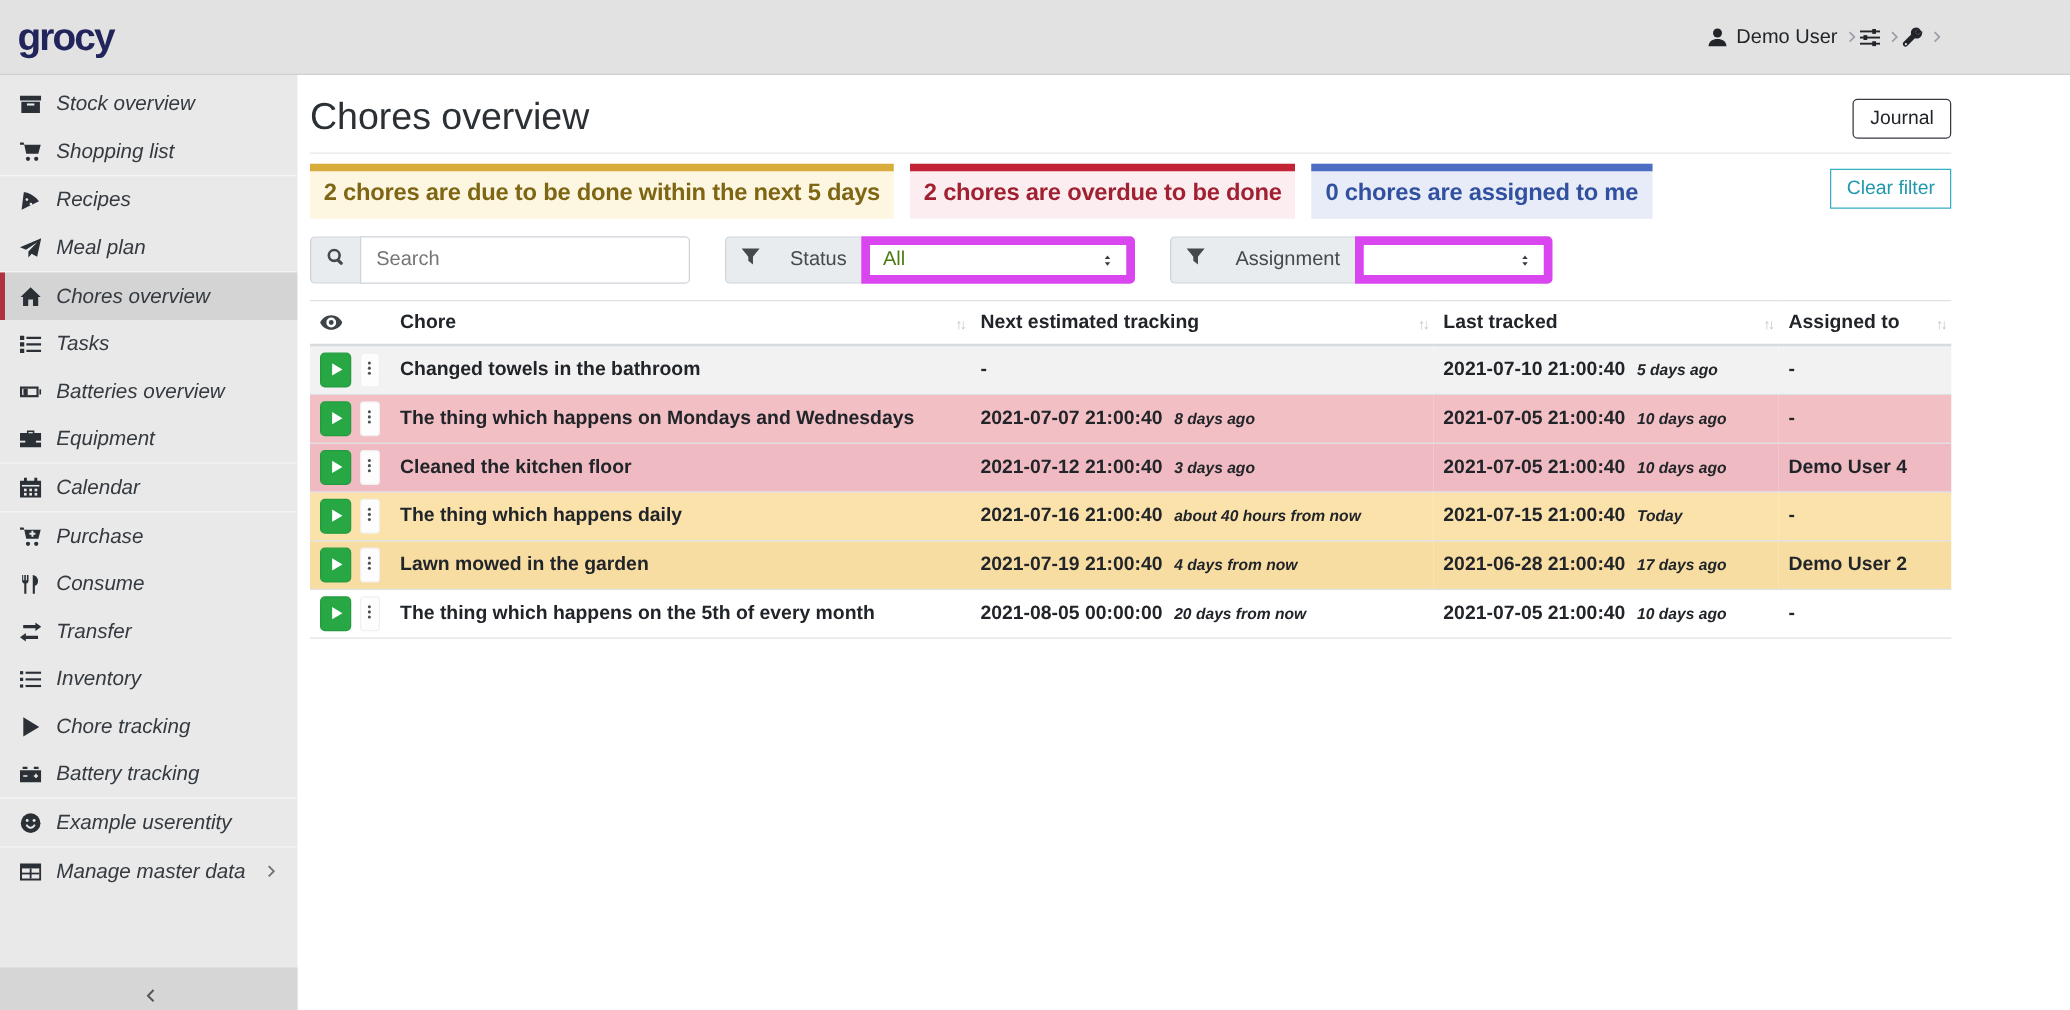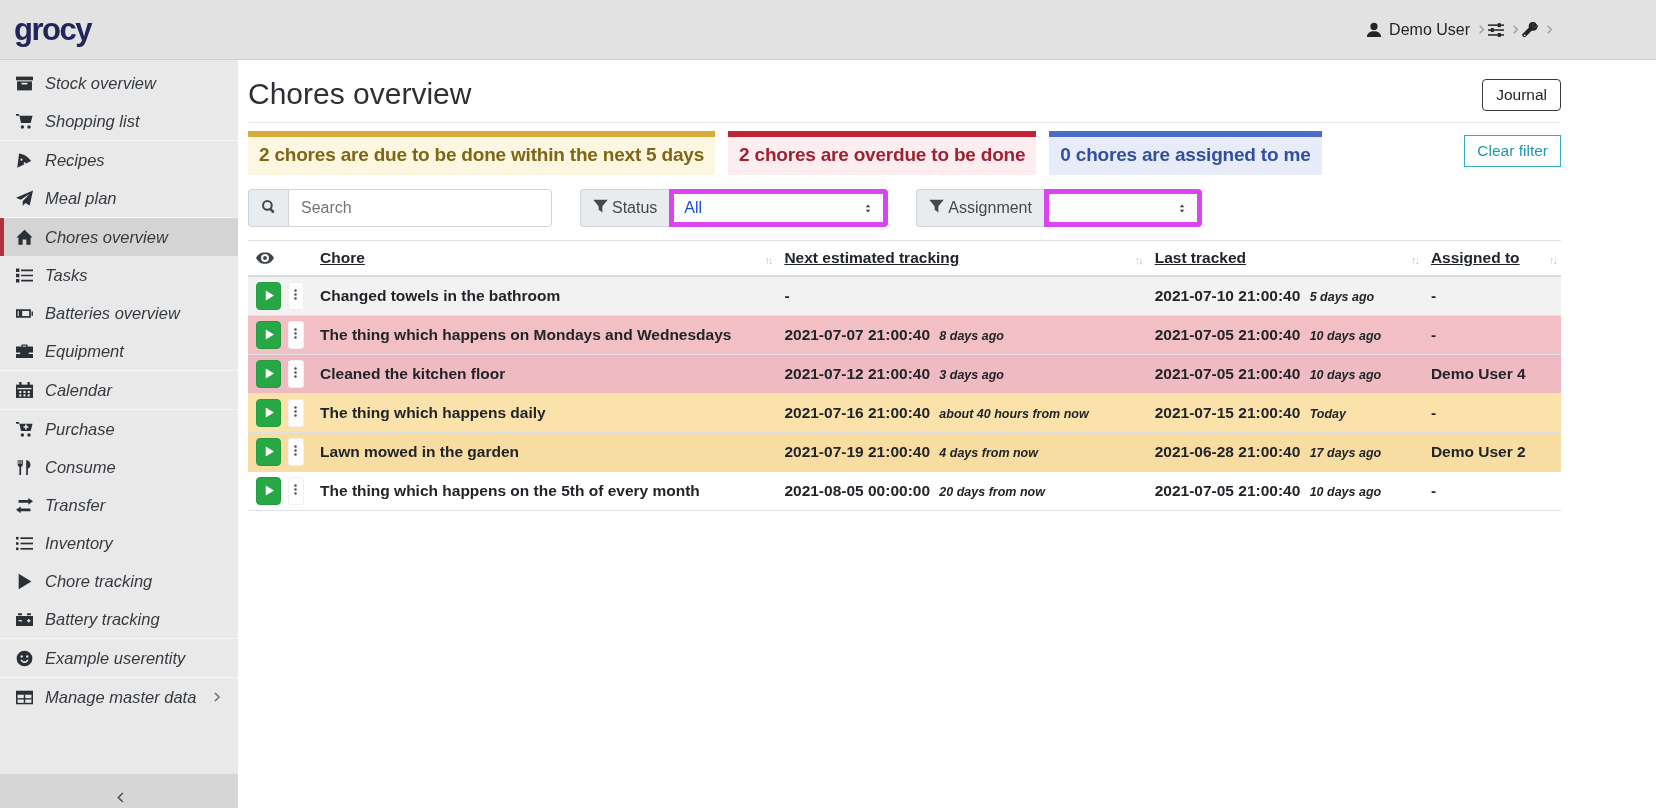--- a/index.html
+++ b/index.html
@@ -42,39 +42,39 @@
   .chip { border-top:6px solid; padding:7px 11px 9px; font-size:19px; font-weight:bold; letter-spacing:-.2px; }
   .chip.due-soon { border-color:#d8ac3a; background:#fdf6e0; color:#7e6614; }
   .chip.overdue  { border-color:#c22335; background:#fceef0; color:#a12132; }
   .chip.assigned { border-color:#4d6cc3; background:#e7ecf8; color:#31509f; }
   .clear-filter-btn { margin-left:auto; margin-top:4px; padding:6px 12px; background:#fff;
                       border:1px solid #35afc4; border-radius:0; color:#2098ad; font-size:15.5px;
                       cursor:pointer; font-family:inherit; }
 
   .filters-row { display:flex; gap:28px; margin-top:14px; }
   .input-group { display:flex; height:38px; }
-  .ig-prepend { display:flex; align-items:center; gap:4px; background:#e9ecef; border:1px solid #ced4da;
+  .ig-prepend { display:flex; align-items:center; gap:24px; background:#e9ecef; border:1px solid #ced4da;
                 border-right:none; border-radius:4px 0 0 4px; padding:0 12px; color:#45494e; font-size:16px; }
   .ig-prepend svg { width:15px; height:15px; }
   .ig-input { border:1px solid #ced4da; border-radius:0 4px 4px 0; padding:0 12px; font-size:16px;
               color:#495057; width:264px; font-family:inherit; outline:none; background:#fff; }
   .ig-input::placeholder { color:#757575; }
   .ig-select { display:flex; align-items:center; justify-content:space-between; background:#fff;
-               border:5px solid #d946ef; border-radius:0 4px 4px 0; padding:0 10px; font-size:16px;
-               color:#1d4ed8; cursor:pointer; }
+               border:7px solid #d946ef; border-radius:0 4px 4px 0; padding:0 10px; font-size:16px;
+               color:#4d7c0f; cursor:pointer; }
   .ig-select .caret { display:flex; color:#343a40; } .ig-select .caret svg { width:10px; height:15px; }
   .w-status { width:219px; } .w-assign { width:158px; }
 
   
   table { width:100%; border-collapse:collapse; table-layout:fixed; margin-top:13px;
           font-size:15.5px; color:#212529; border-bottom:1px solid #dee2e6; }
   col.c-actions { width:64px; } col.c-chore { width:464px; } col.c-next { width:370px; }
   col.c-last { width:276px; } col.c-assigned { width:138px; }
   thead th { text-align:left; font-weight:bold; padding:8px 8px; border-top:1px solid #dee2e6;
-             border-bottom:2px solid #d8dbde; position:relative;text-decoration:underline; }
+             border-bottom:2px solid #d8dbde; position:relative; }
   th .sort { position:absolute; right:5px; top:13px; color:#c2c2c2; font-size:11px; letter-spacing:-2px;
              font-weight:normal; cursor:pointer; }
   th .eye { display:flex; color:#3f4449; } th .eye svg { width:18px; height:18px; }
   tbody td { padding:5px 8px; border-top:1px solid #dee2e6; height:39px; vertical-align:middle;font-weight:bold; }
   tbody tr:nth-child(odd) { background:#f2f2f2; }
   tbody tr.overdue { background:#f2bfc5; } tbody tr.overdue:nth-child(odd) { background:#efbac1; }
   tbody tr.due-soon { background:#fbe2ab; } tbody tr.due-soon:nth-child(odd) { background:#f8dda2; }
   .actions-cell { display:flex; align-items:center; gap:7px; }
   .btn-play { width:28px; height:28px; background:#28a745; border:1px solid #259b40; border-radius:4px;
               display:inline-flex; align-items:center; justify-content:center; color:#fff; cursor:pointer; }

